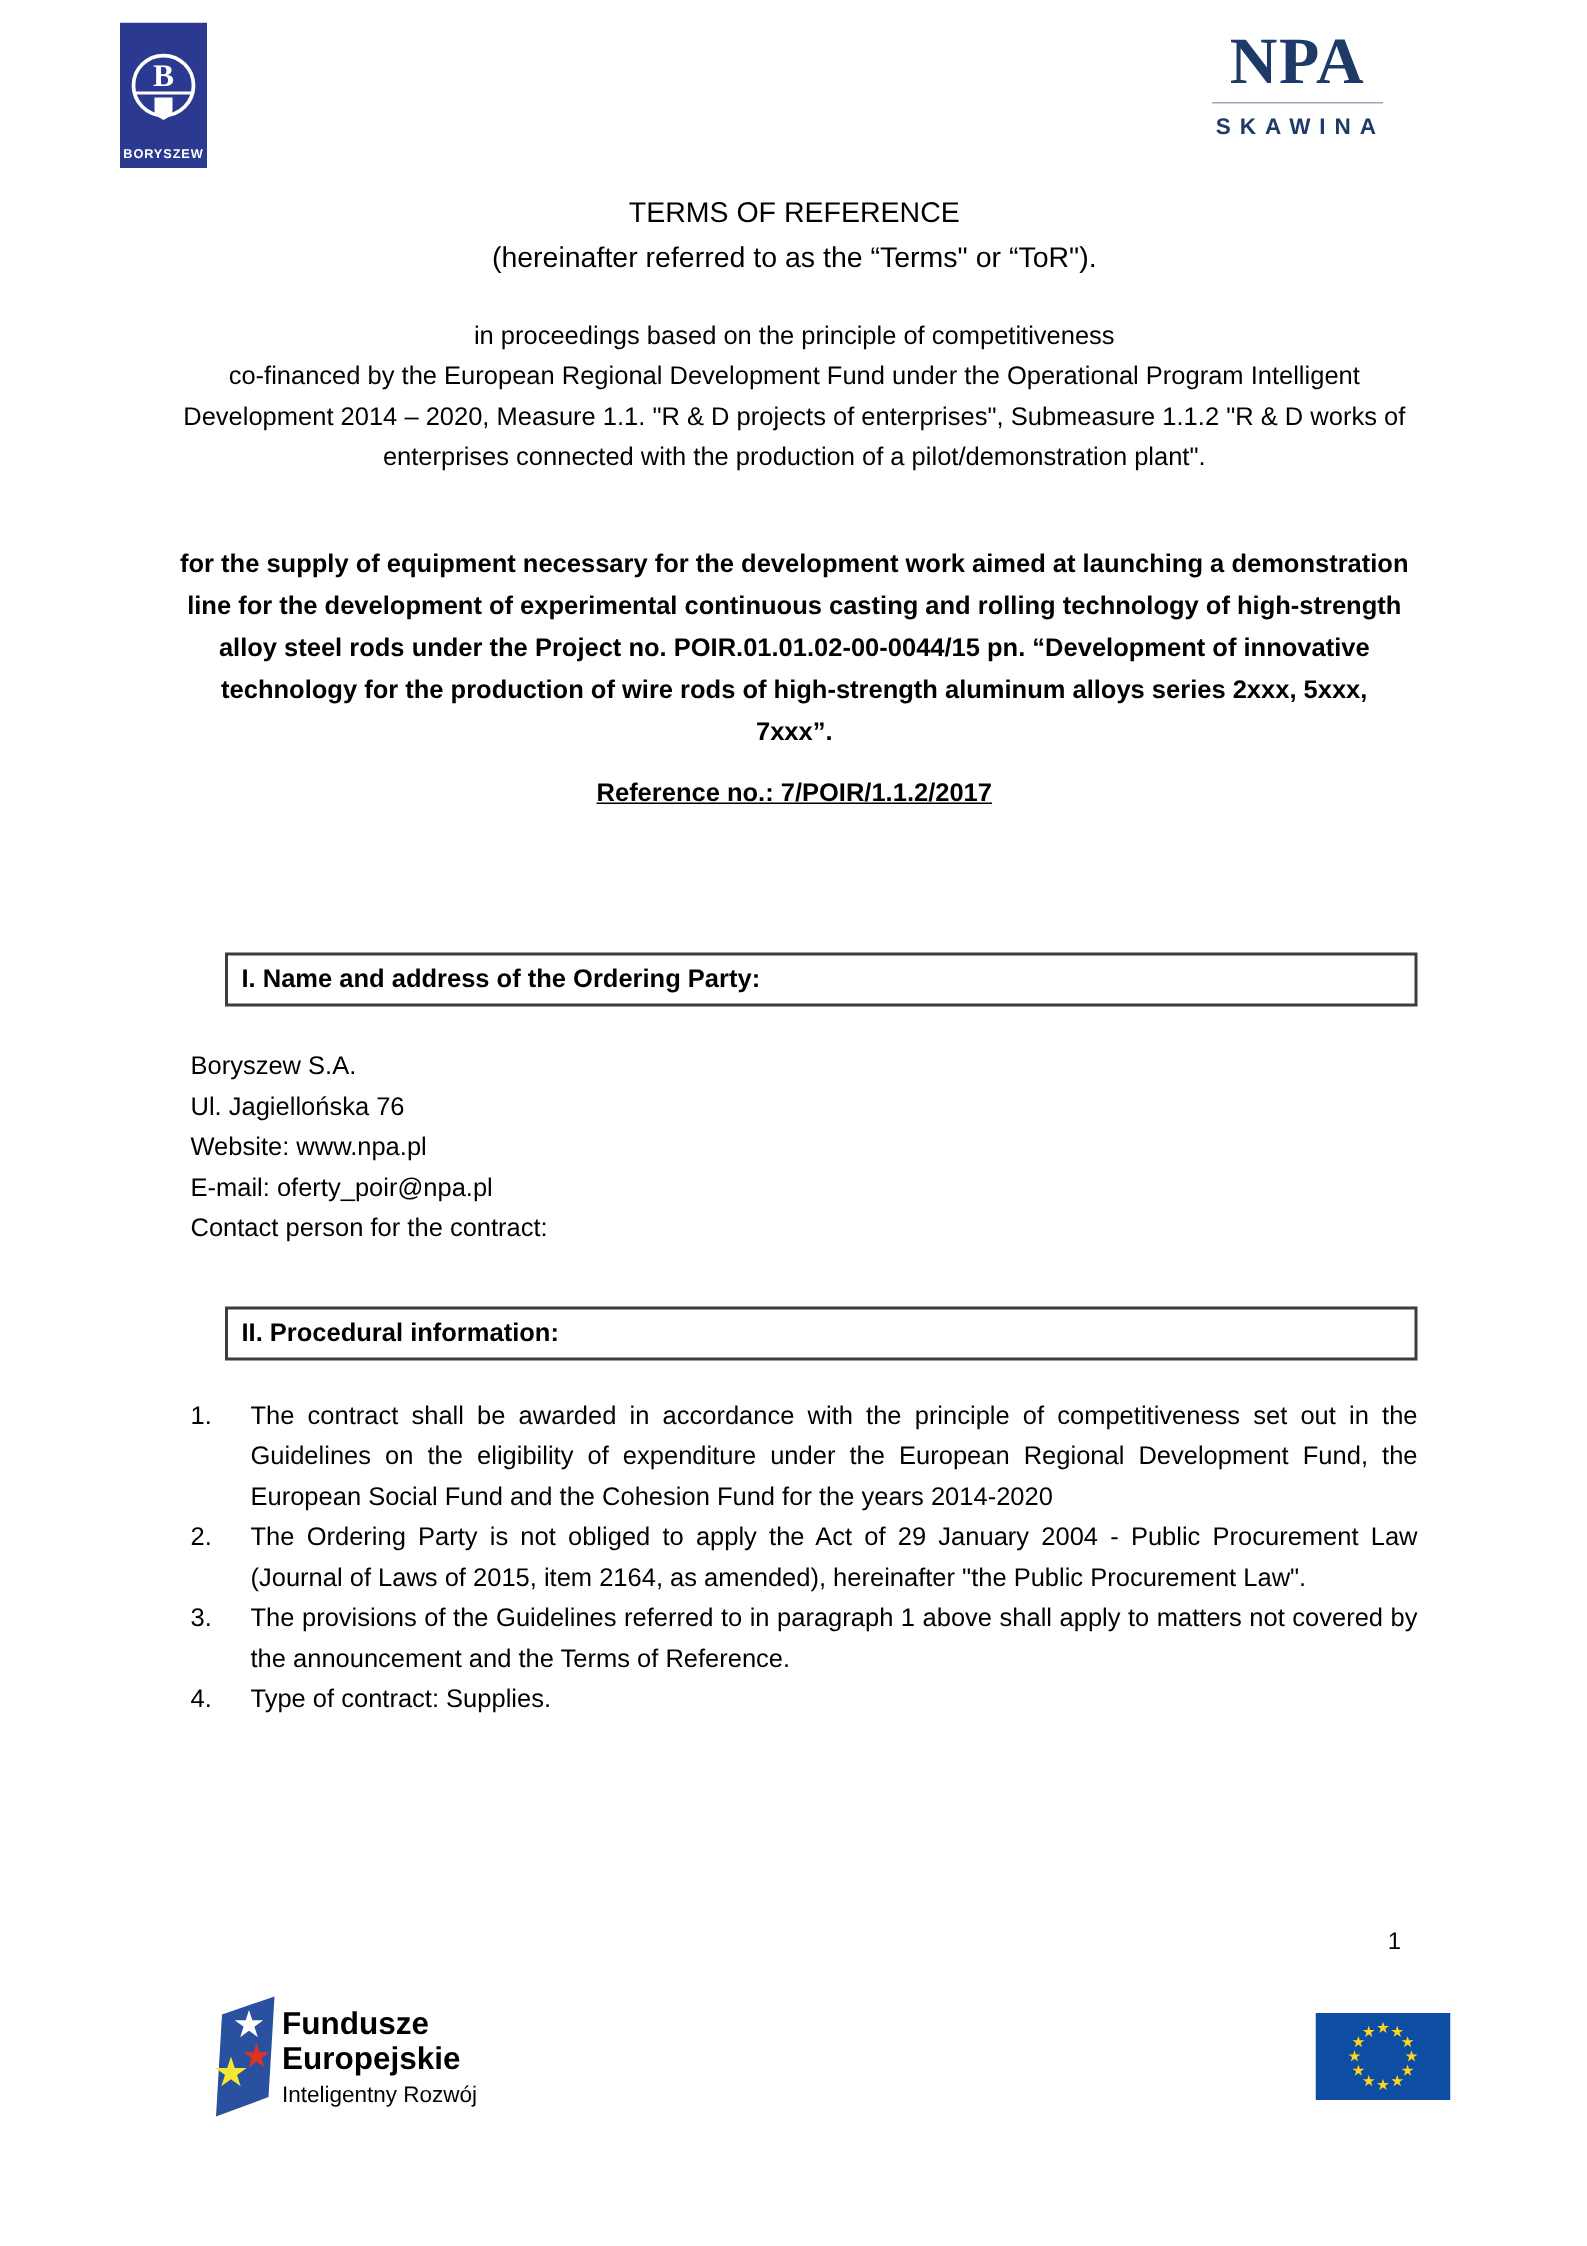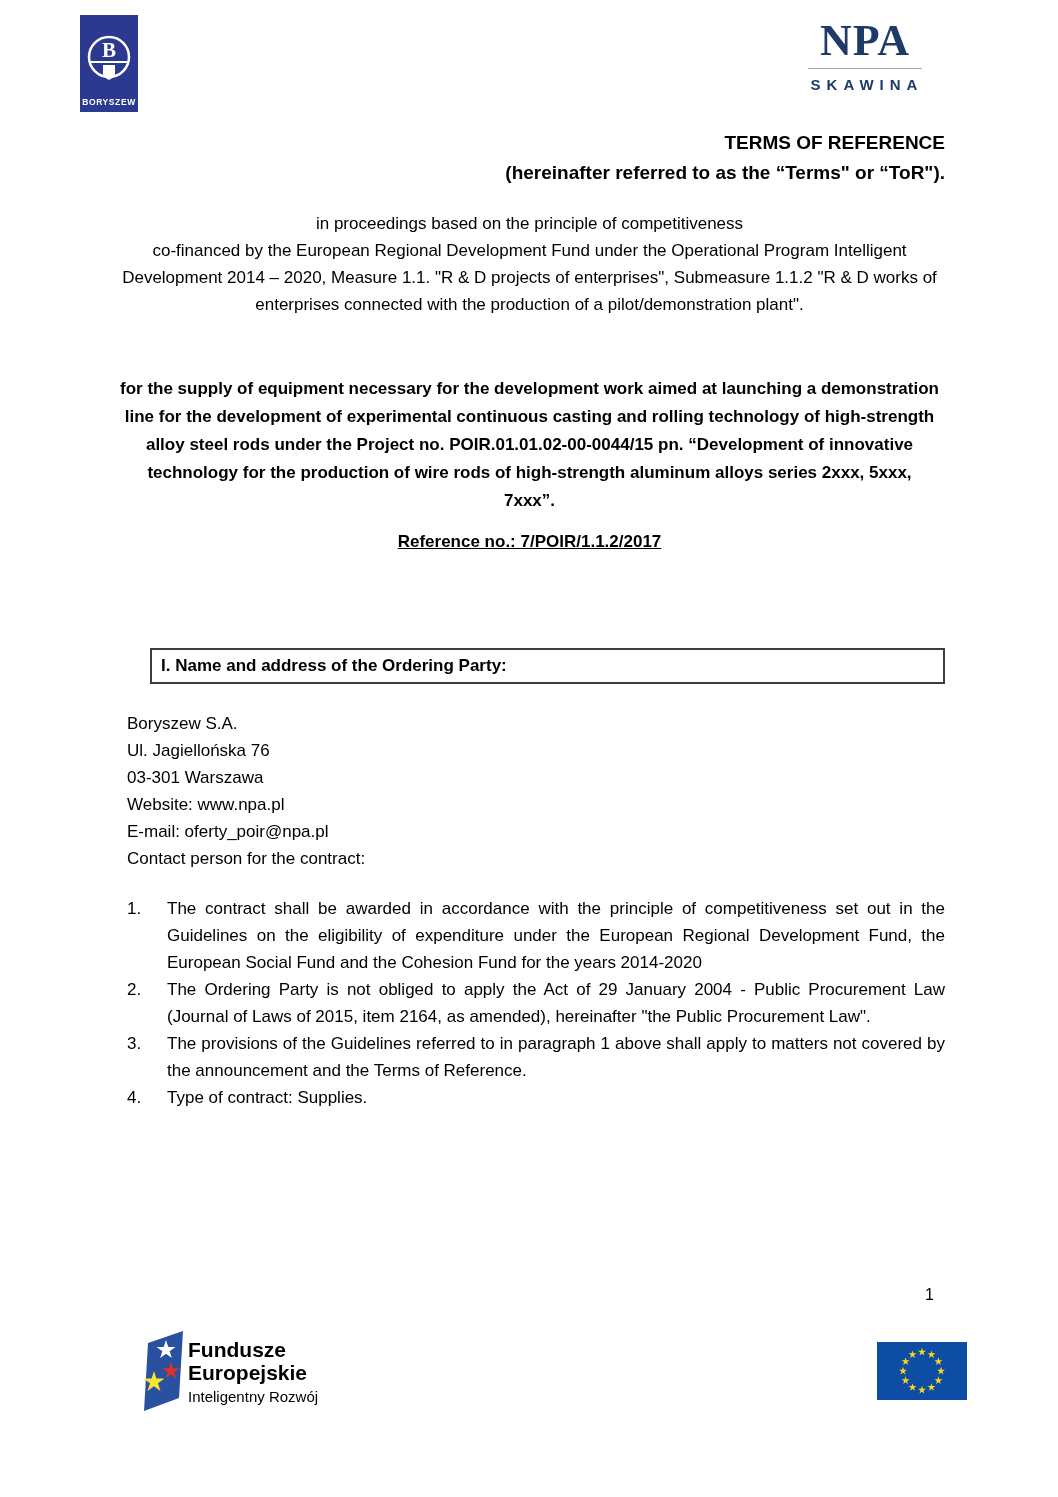--- a/index.html
+++ b/index.html
@@ -12,24 +12,24 @@
     overflow:hidden;
   }
   
   .boryszew{position:absolute;left:80px;top:15px;}
   .npa{position:absolute;top:20px;right:134px;width:118px;text-align:center;}
   .npa-name{font-family:"Liberation Serif",serif;font-weight:bold;font-size:44px;line-height:42px;color:#1e3a66;letter-spacing:1px;}
   .npa-rule{border:none;border-top:1px solid #9aaabd;margin:6px 2px 7px 2px;}
   .npa-city{font-size:15px;font-weight:bold;letter-spacing:6px;color:#1e3a66;padding-left:4px;}
   
   .content{position:absolute;left:114px;top:120px;width:831px;font-size:17px;}
-  .doc-title{padding-top:8px;text-align:right;font-weight:bold;font-size:19px;line-height:30px;}
+  .doc-title{padding-top:8px;text-align:center;font-weight:normal;font-size:19px;line-height:30px;}
   .intro{margin-top:22px;text-align:center;line-height:27px;}
   .intro-line1{display:block;}
-  .subject{margin-top:57px;text-align:center;font-weight:bold;line-height:28px;padding:0 6px;}
+  .subject{margin-top:44px;text-align:center;font-weight:bold;line-height:28px;padding:0 6px;}
   .reference{text-align:center;font-weight:bold;}
   .reference span{text-decoration:underline;}
   .sec-box{border:2px solid #3d3d3d;padding:4px 9px;font-weight:bold;line-height:24px;margin-left:36px;}
   .sec1{margin-top:96px;}
   .sec2{margin-top:39px;}
   .address{margin-top:26px;padding-left:13px;line-height:27px;}
   .proc-list{margin-top:23px;padding-left:13px;line-height:27px;}
   .li{display:flex;}
   .li .num{width:40px;flex:none;}
   .li .txt{flex:1;text-align:justify;}
@@ -80,26 +80,26 @@
 
     <p class="subject">for the supply of equipment necessary for the development work aimed at launching a demonstration line for the development of experimental continuous casting and rolling technology of high-strength alloy steel rods under the Project no. POIR.01.01.02-00-0044/15 pn. “Development of innovative technology for the production of wire rods of high-strength aluminum alloys series 2xxx, 5xxx, 7xxx”.</p>
 
     <p class="reference"><span>Reference no.: 7/POIR/1.1.2/2017</span></p>
 
     <div class="sec-box sec1">I. Name and address of the Ordering Party:</div>
 
     <div class="address">
       <div>Boryszew S.A.</div>
       <div>Ul. Jagiellońska 76</div>
-      <div>03-301 Warszawa</div>
       <div>Website: www.npa.pl</div>
       <div>E-mail: oferty_poir@npa.pl</div>
       <div>Contact person for the contract:</div>
     </div>
 
+    <div class="sec-box sec2">II. Procedural information:</div>
 
     <div class="proc-list">
       <div class="li">
         <span class="num">1.</span>
         <span class="txt">The contract shall be awarded in accordance with the principle of competitiveness set out in the Guidelines on the eligibility of expenditure under the European Regional Development Fund, the European Social Fund and the Cohesion Fund for the years 2014-2020</span>
       </div>
       <div class="li">
         <span class="num">2.</span>
         <span class="txt">The Ordering Party is not obliged to apply the Act of 29 January 2004 - Public Procurement Law (Journal of Laws of 2015, item 2164, as amended), hereinafter "the Public Procurement Law".</span>
       </div>

